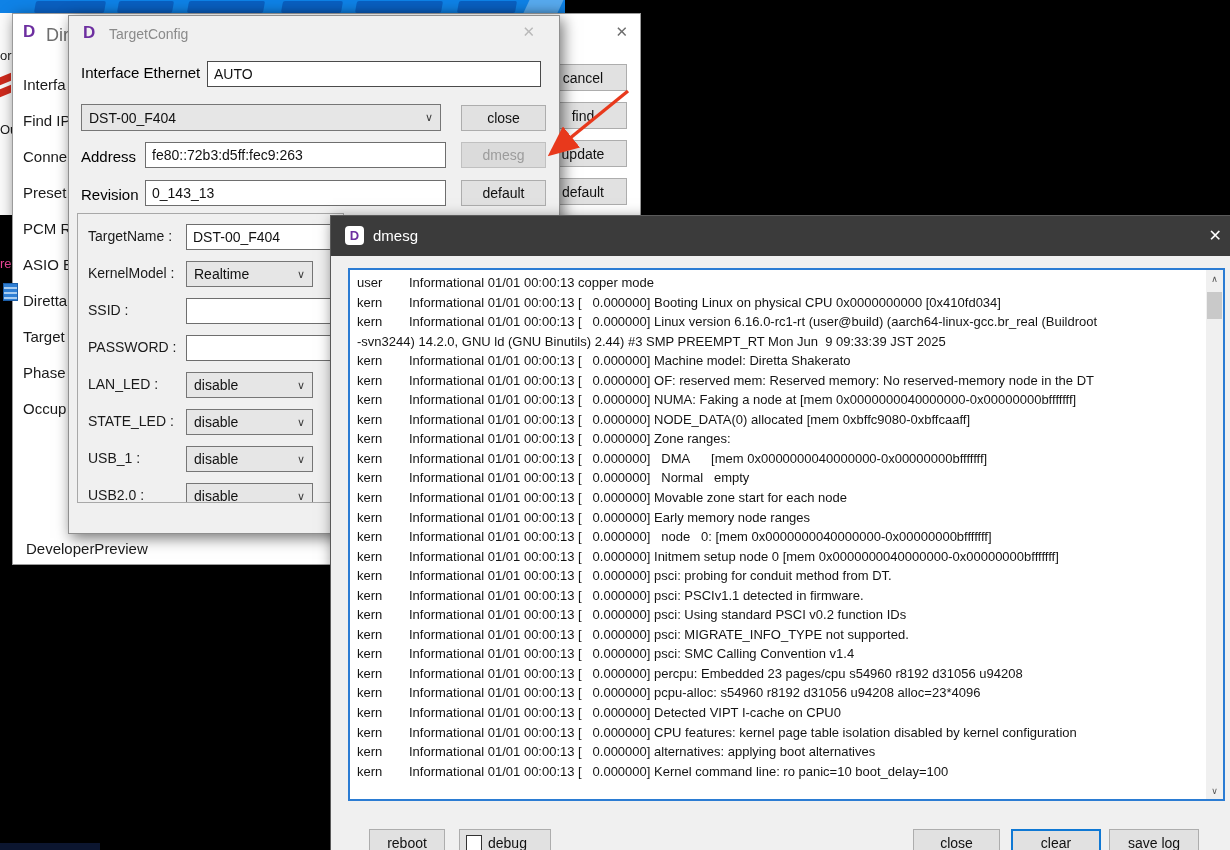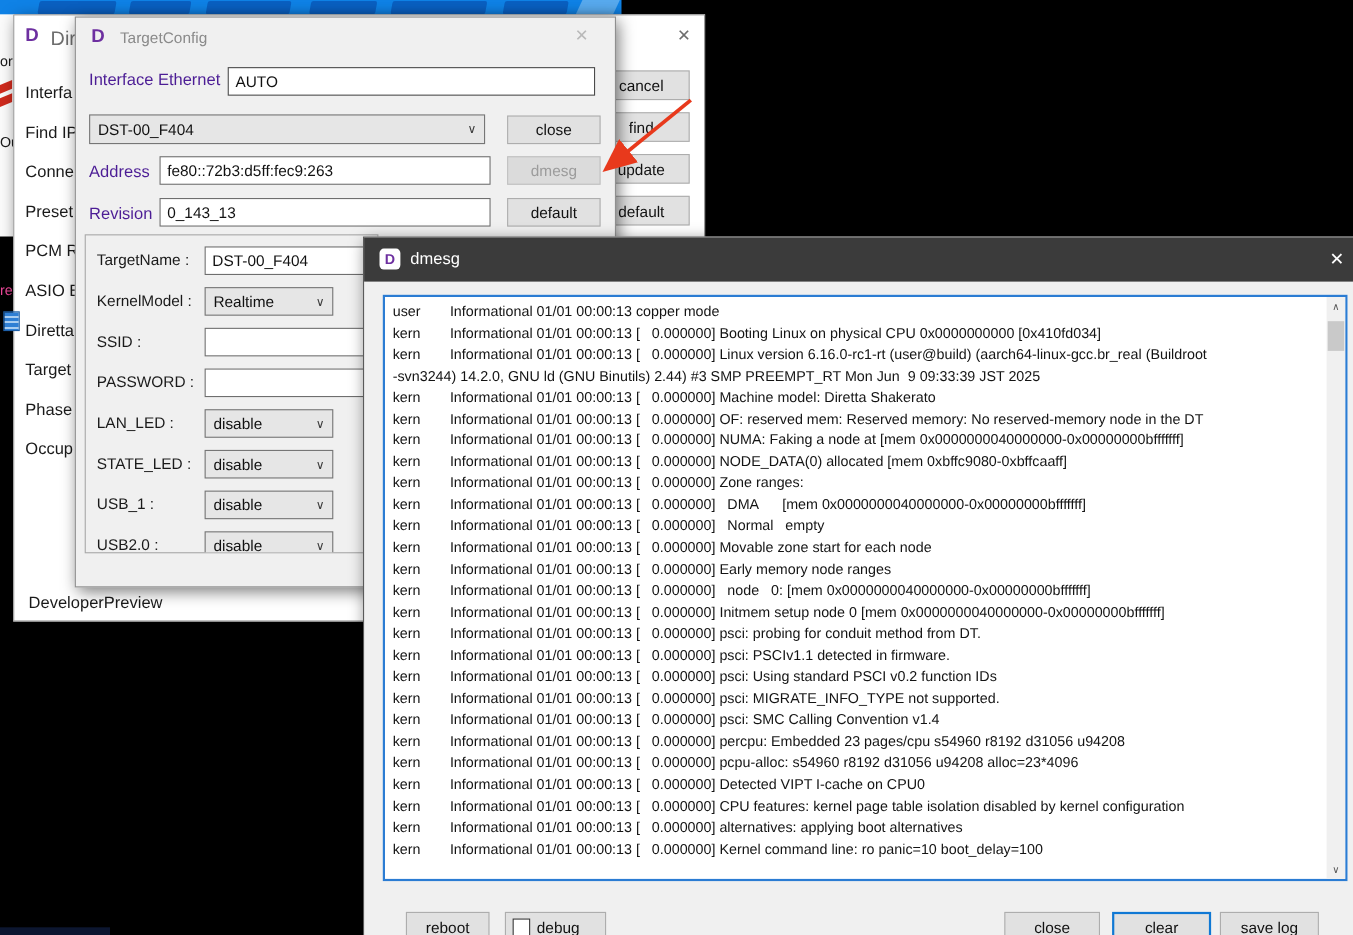--- a/index.html
+++ b/index.html
@@ -32,28 +32,28 @@
   #host-title{position:absolute;left:33px;top:11px;font-size:18px;color:#6e6e6e;}
   #host-window .d-logo{position:absolute;left:10px;top:9px;}
   .host-label{position:absolute;left:10px;font-size:15px;color:#1a1a1a;white-space:nowrap;}
   .host-side-btn{left:526px;width:88px;height:27px;}
   #host-footer{position:absolute;left:13px;top:526px;font-size:15px;color:#1a1a1a;}
   
   #target-config{left:68px;top:15px;width:490px;height:517px;background:#f0f0f0;border:1px solid #8f8f8f;z-index:2;}
   #tc-title{position:absolute;left:40px;top:10px;font-size:14px;color:#8a8a8a;}
   #target-config .d-logo{position:absolute;left:14px;top:8px;}
   #tc-close{right:24px;top:7px;color:#b9b9b9;}
-  .dlg-label{position:absolute;left:12px;font-size:15px;color:#4c1d95;white-space:nowrap;}
+  .dlg-label{position:absolute;left:12px;font-size:15px;color:#000000;white-space:nowrap;}
   .dlg-btn{left:392px;width:85px;height:26px;}
   .dlg-btn.disabled{background:#dbdbdb;border-color:#c0c0c0;color:#9c9c9c;}
   #group-box{position:absolute;left:8px;top:197px;width:265px;height:288px;border:1px solid #a8a8a8;overflow:hidden;}
   .grp-row{position:absolute;left:0;width:100%;height:30px;}
   .grp-label{position:absolute;left:10px;top:4px;font-size:14px;color:#1a1a1a;white-space:nowrap;}
   .grp-row .textbox{left:108px;top:0;width:158px;height:26px;}
-  .grp-row .dropdown{left:108px;top:0;width:117px;height:26px;}
+  .grp-row .dropdown{left:108px;top:0;width:127px;height:26px;}
   
   #dmesg-window{left:330px;top:215px;width:905px;height:660px;background:#f0f0f0;border:1px solid #5a5a5a;z-index:4;}
   #dmesg-titlebar{position:absolute;left:0;top:0;right:0;height:40px;background:#3b3b3b;}
   #dmesg-title{position:absolute;left:42px;top:11px;font-size:15px;color:#fff;}
   .dmesg-logo{position:absolute;left:14px;top:10px;width:19px;height:19px;background:#fff;border-radius:4px;
               display:flex;align-items:center;justify-content:center;font-weight:bold;color:#6d2fa0;font-size:13px;}
   #dmesg-close{right:14px;top:10px;color:#fff;font-size:16px;}
   #log-area{position:absolute;left:17px;top:52px;width:877px;height:533px;background:#fff;
             border:2px solid #2b7cd3;box-sizing:border-box;overflow:hidden;}
   #log-lines{position:absolute;left:7px;top:3px;right:22px;bottom:0;overflow:hidden;}

